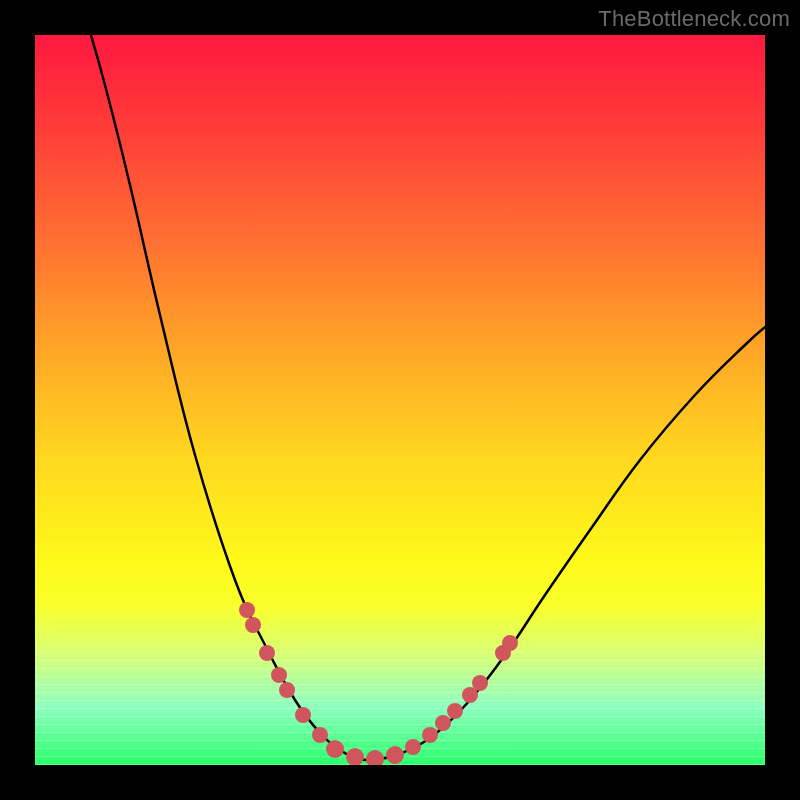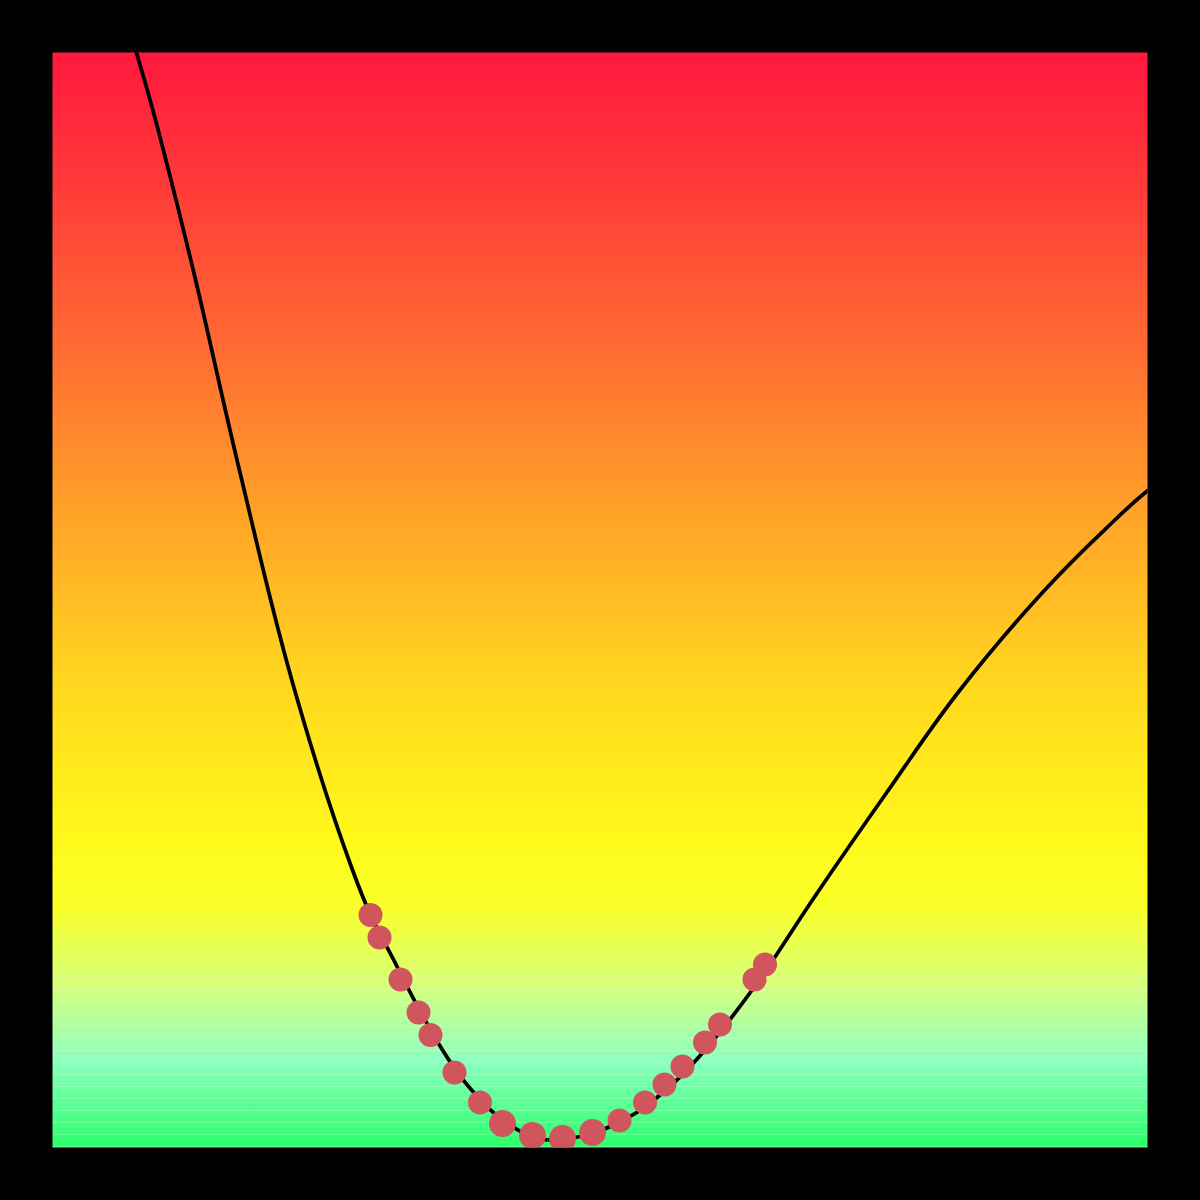--- a/index.html
+++ b/index.html
@@ -67,20 +67,21 @@
     }
     .marker {
       fill: #d1555c;
       stroke: none;
     }
   </style>
 </head>
 <body>
 
 <div class="outer">
+  <div class="watermark">TheBottleneck.com</div>
   <div class="plot">
     <div class="stripes"></div>
     <svg class="curves" viewBox="0 0 730 730" preserveAspectRatio="none">
       <path class="curve" id="left-curve" d="M 53 -10 C 56.4 2, 61.6 18, 70 50 C 78.4 82, 84 104, 95 150 C 106 196, 112 226, 125 280 C 138 334, 145 367, 160 420 C 175 473, 186 507, 200 545 C 214 583, 218 586, 230 610 C 242 634, 249 647.4, 260 665 C 271 682.6, 276 688, 285 698 C 294 708, 298 710, 305 715 C 312 720, 315 721, 320 723 C 325 725, 328 724.6, 330 725"></path>
       <path class="curve" id="right-curve" d="M 330 725 C 335 724.4, 345 724.6, 355 722 C 365 719.4, 370 717.4, 380 712 C 390 706.6, 394 704.4, 405 695 C 416 685.6, 422 680, 435 665 C 448 650, 455 641, 470 620 C 485 599, 493 585, 510 560 C 527 535, 536 522, 555 495 C 574 468, 584 452, 605 425 C 626 398, 639 383, 660 360 C 681 337, 695 324.4, 710 310 C 725 295.6, 730 292.4, 735 288"></path>
       <g id="markers">
           <circle cx="212" cy="575" r="8" class="marker"></circle>
           <circle cx="218" cy="590" r="8" class="marker"></circle>
           <circle cx="232" cy="618" r="8" class="marker"></circle>
           <circle cx="244" cy="640" r="8" class="marker"></circle>

